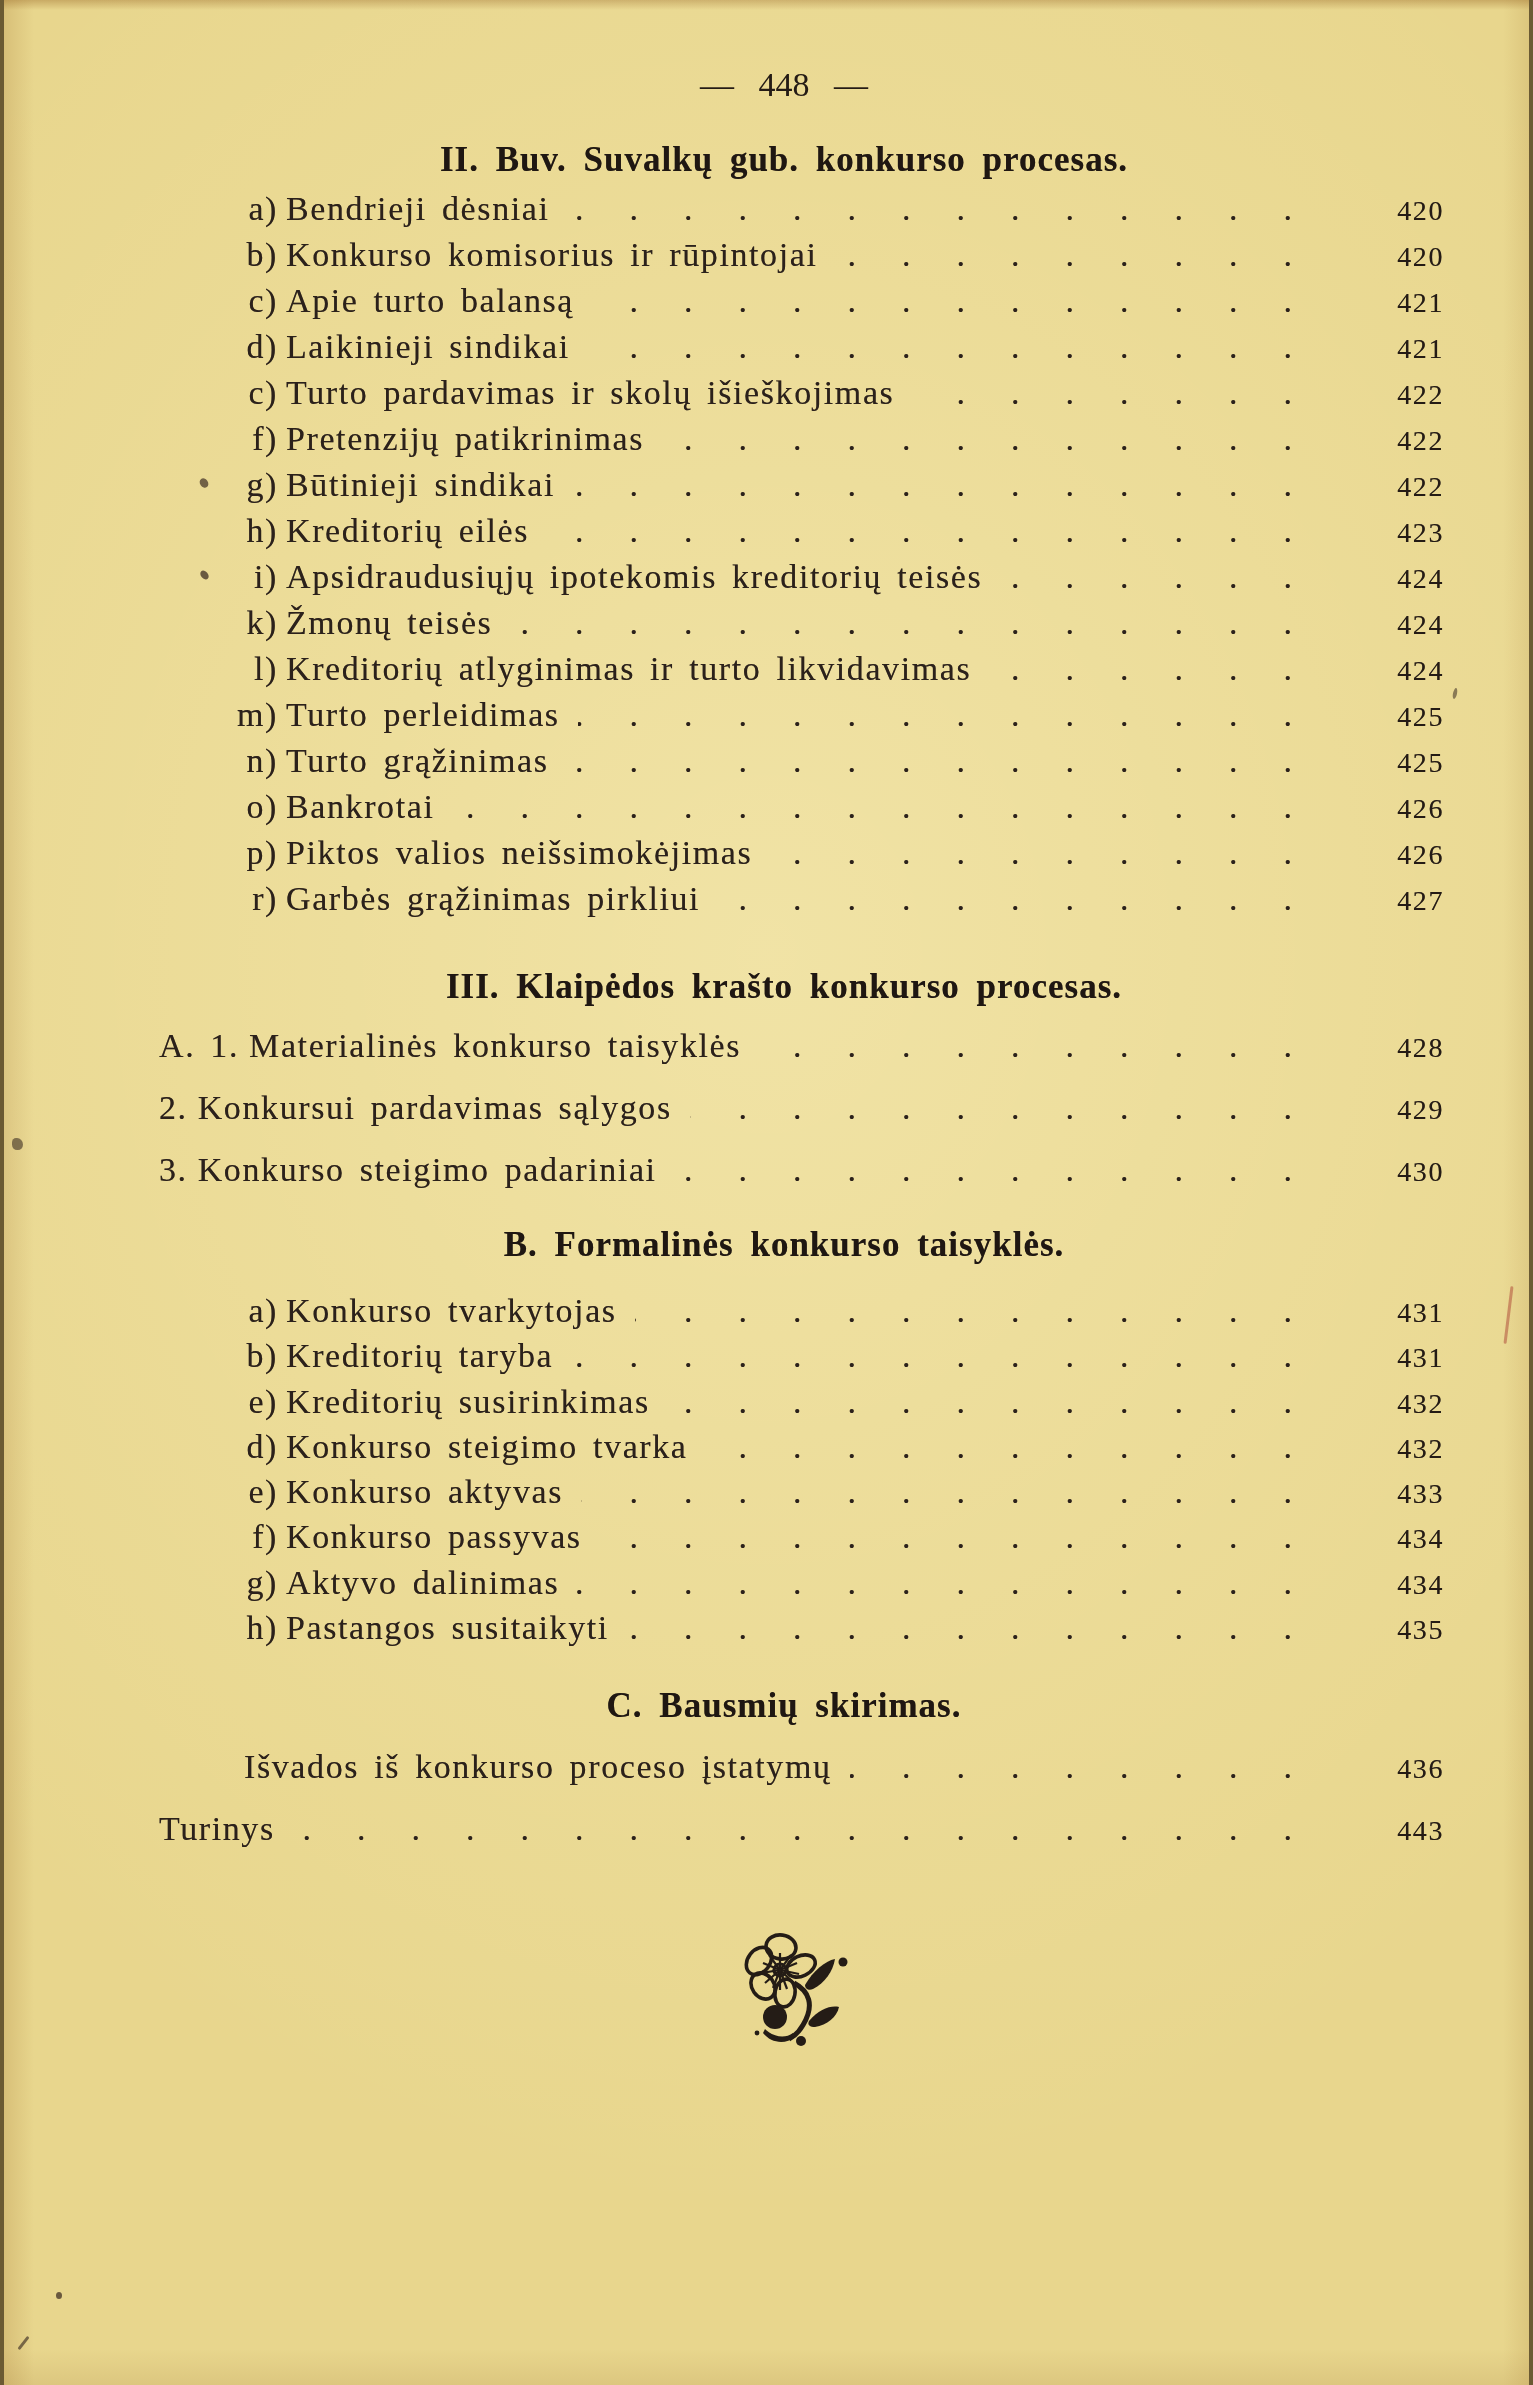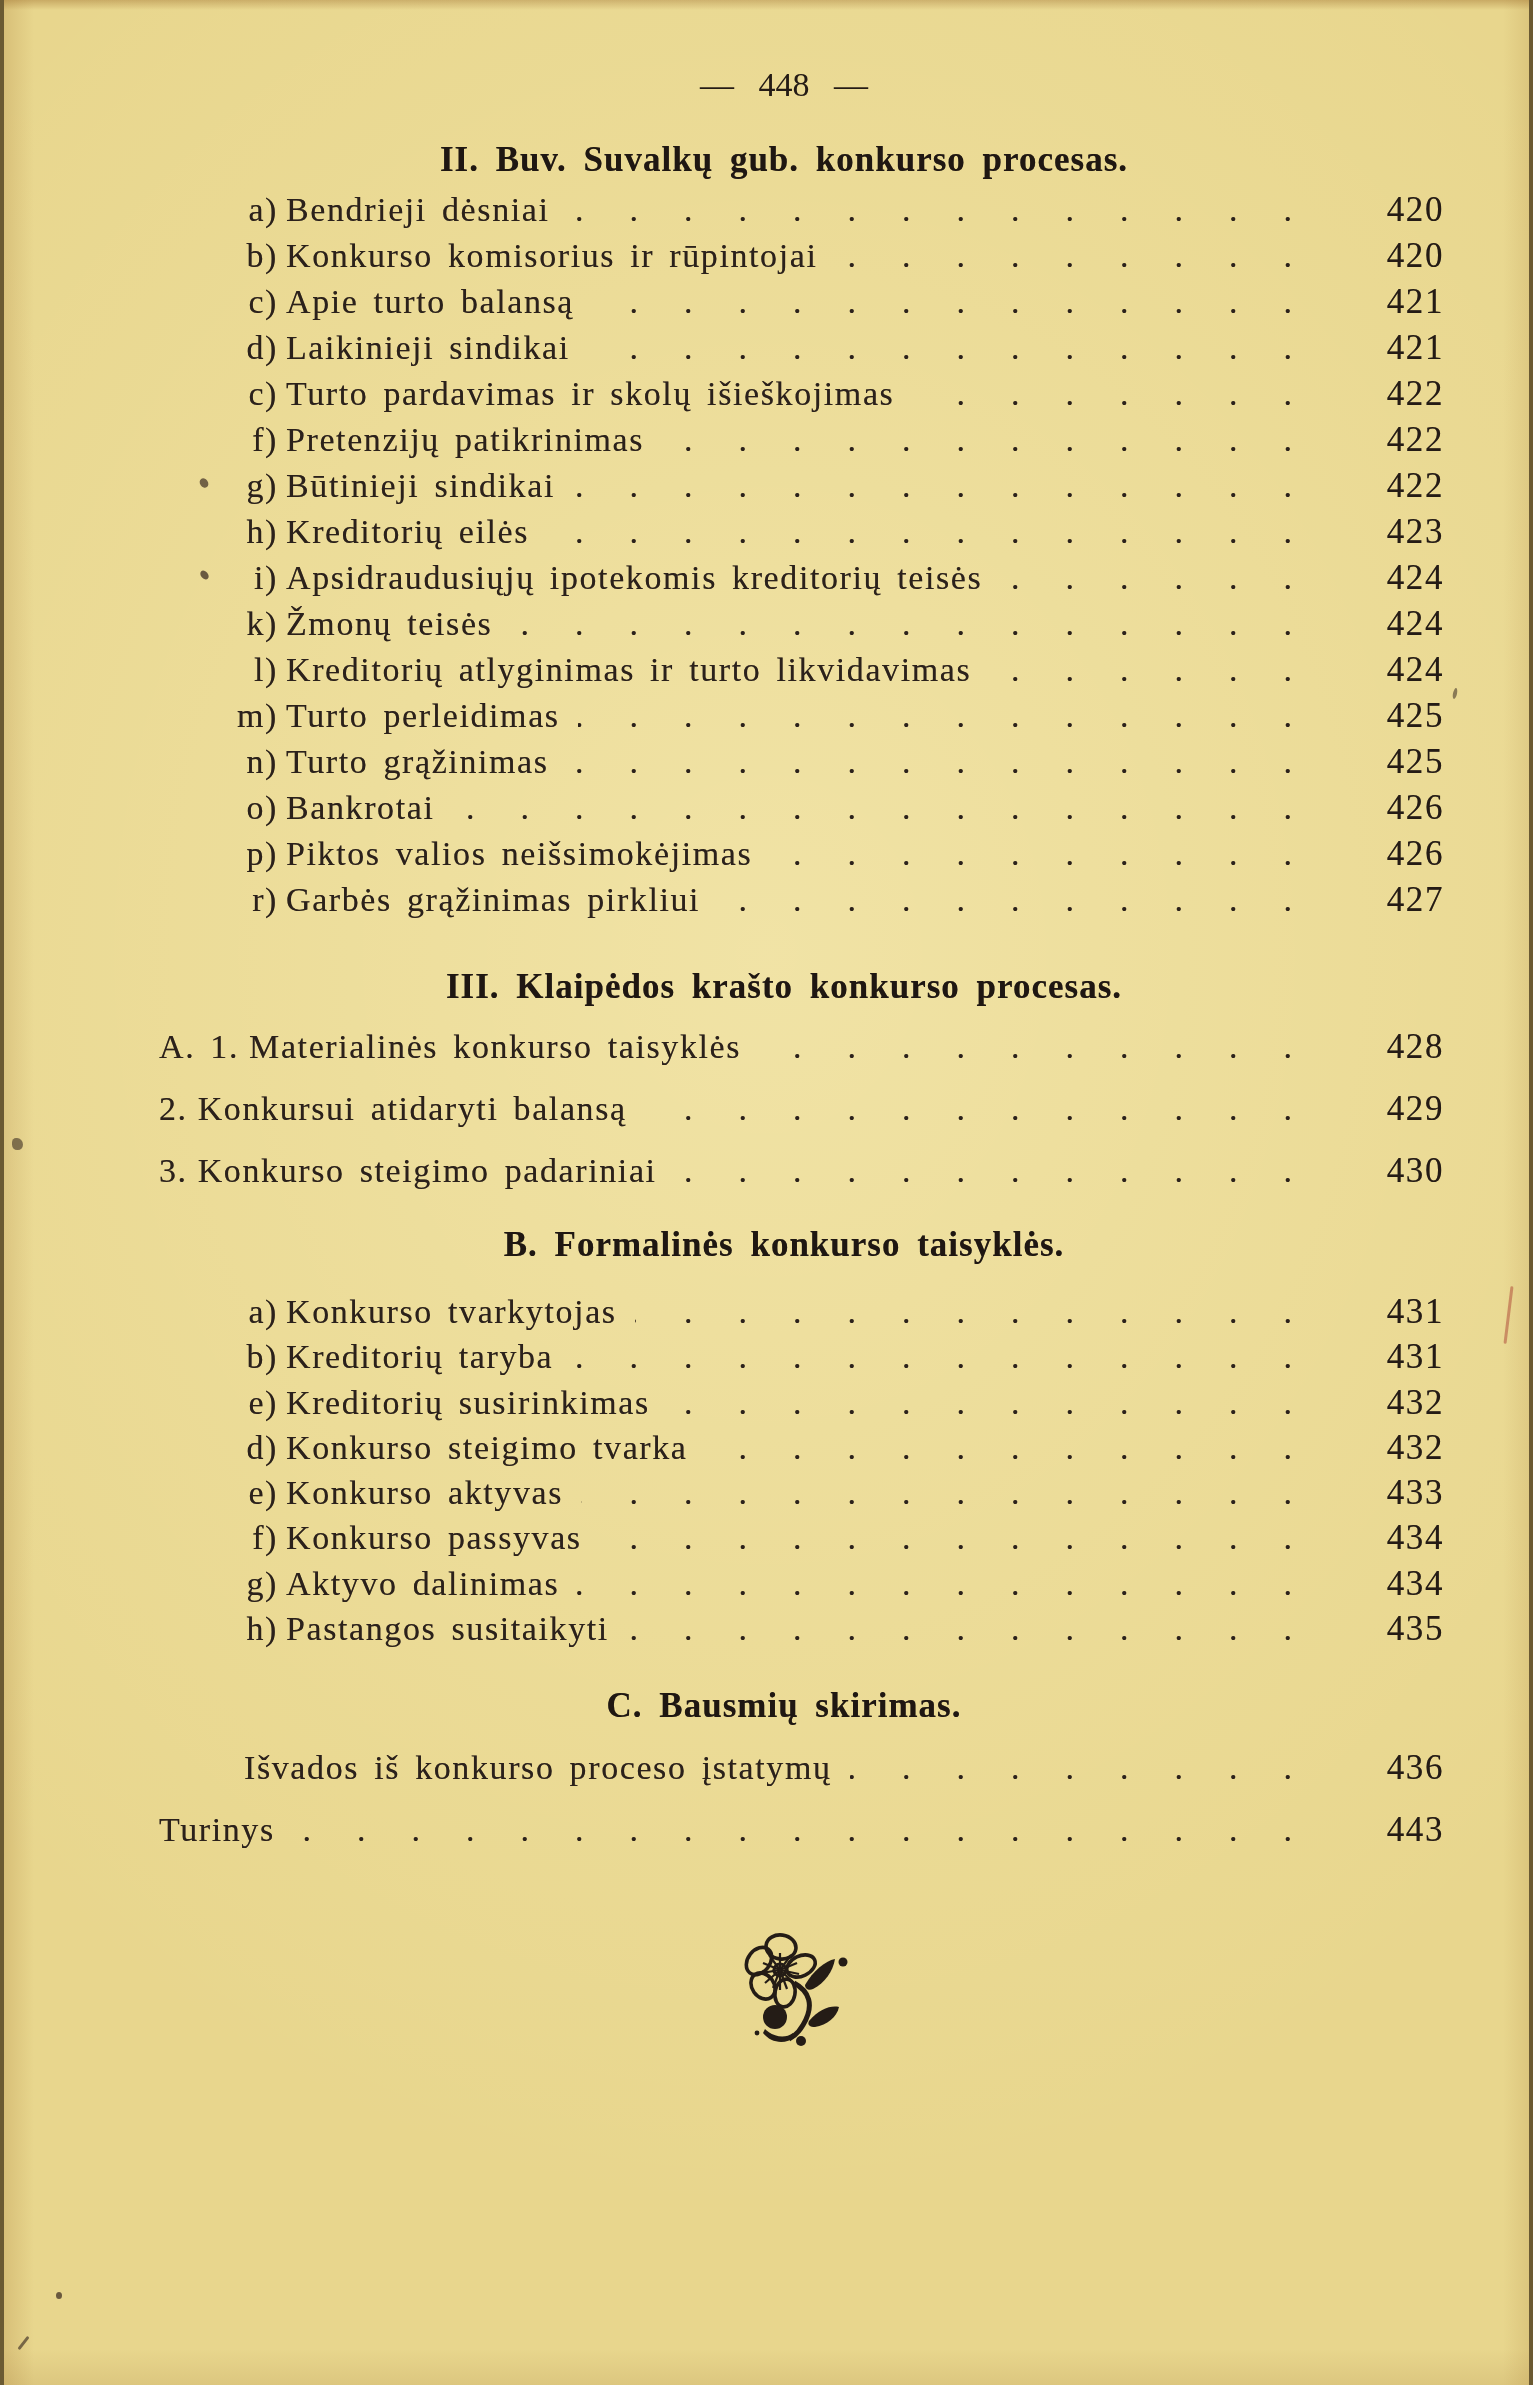--- a/index.html
+++ b/index.html
@@ -52,21 +52,21 @@
   .row.ind2{padding-left:130px;}
   .lbl{display:inline-block;}
   .row.ind1 .lbl{width:42px;text-align:right;margin-right:8px;flex:none;}
   .row.ind0 .lbl{margin-right:10px;flex:none;}
   .ttl{flex:none;}
   .dots{
     flex:1;overflow:hidden;display:flex;justify-content:flex-end;
     margin:0 14px 0 18px;min-width:0;
   }
   .dotline{white-space:nowrap;letter-spacing:46px;color:#2b211b;}
-  .pg{flex:none;width:92px;text-align:right;font-size:35px;padding-right:10px;color:#241b15;}
+  .pg{flex:none;width:92px;text-align:right;font-size:28px;padding-right:10px;color:#241b15;}
   
   #ornament{position:absolute;left:735px;top:1933px;width:118px;height:118px;}
   
   .spk{position:absolute;background:#4a3a2b;border-radius:50%;}
   .spk.s1{left:196px;top:478px;width:8px;height:10px;transform:rotate(-35deg);opacity:.75;}
   .spk.s2{left:197px;top:570px;width:7px;height:10px;transform:rotate(-40deg);opacity:.8;}
   .spk.s3{left:8px;top:1138px;width:11px;height:12px;opacity:.65;border-radius:40% 60% 50% 50%;}
   .spk.s4{left:1503px;top:1286px;width:3px;height:58px;background:#b0503c;opacity:.55;transform:rotate(7deg);border-radius:2px;}
   .spk.s5{left:52px;top:2292px;width:6px;height:7px;opacity:.8;}
   .spk.s6{left:18px;top:2335px;width:3px;height:16px;transform:rotate(38deg);opacity:.7;border-radius:2px;}
@@ -218,21 +218,21 @@
             <div class="row ind0">
               <span class="lbl">A. 1.</span>
               <span class="ttl">Materialinės konkurso taisyklės</span>
               <span class="dots">
                 <span class="dotline">........................................</span>
               </span>
               <span class="pg">428</span>
             </div>
             <div class="row ind0">
               <span class="lbl">2.</span>
-              <span class="ttl">Konkursui atidaryti balansą</span>
+              <span class="ttl">Konkursui pardavimas sąlygos</span>
               <span class="dots">
                 <span class="dotline">........................................</span>
               </span>
               <span class="pg">429</span>
             </div>
             <div class="row ind0">
               <span class="lbl">3.</span>
               <span class="ttl">Konkurso steigimo padariniai</span>
               <span class="dots">
                 <span class="dotline">........................................</span>

